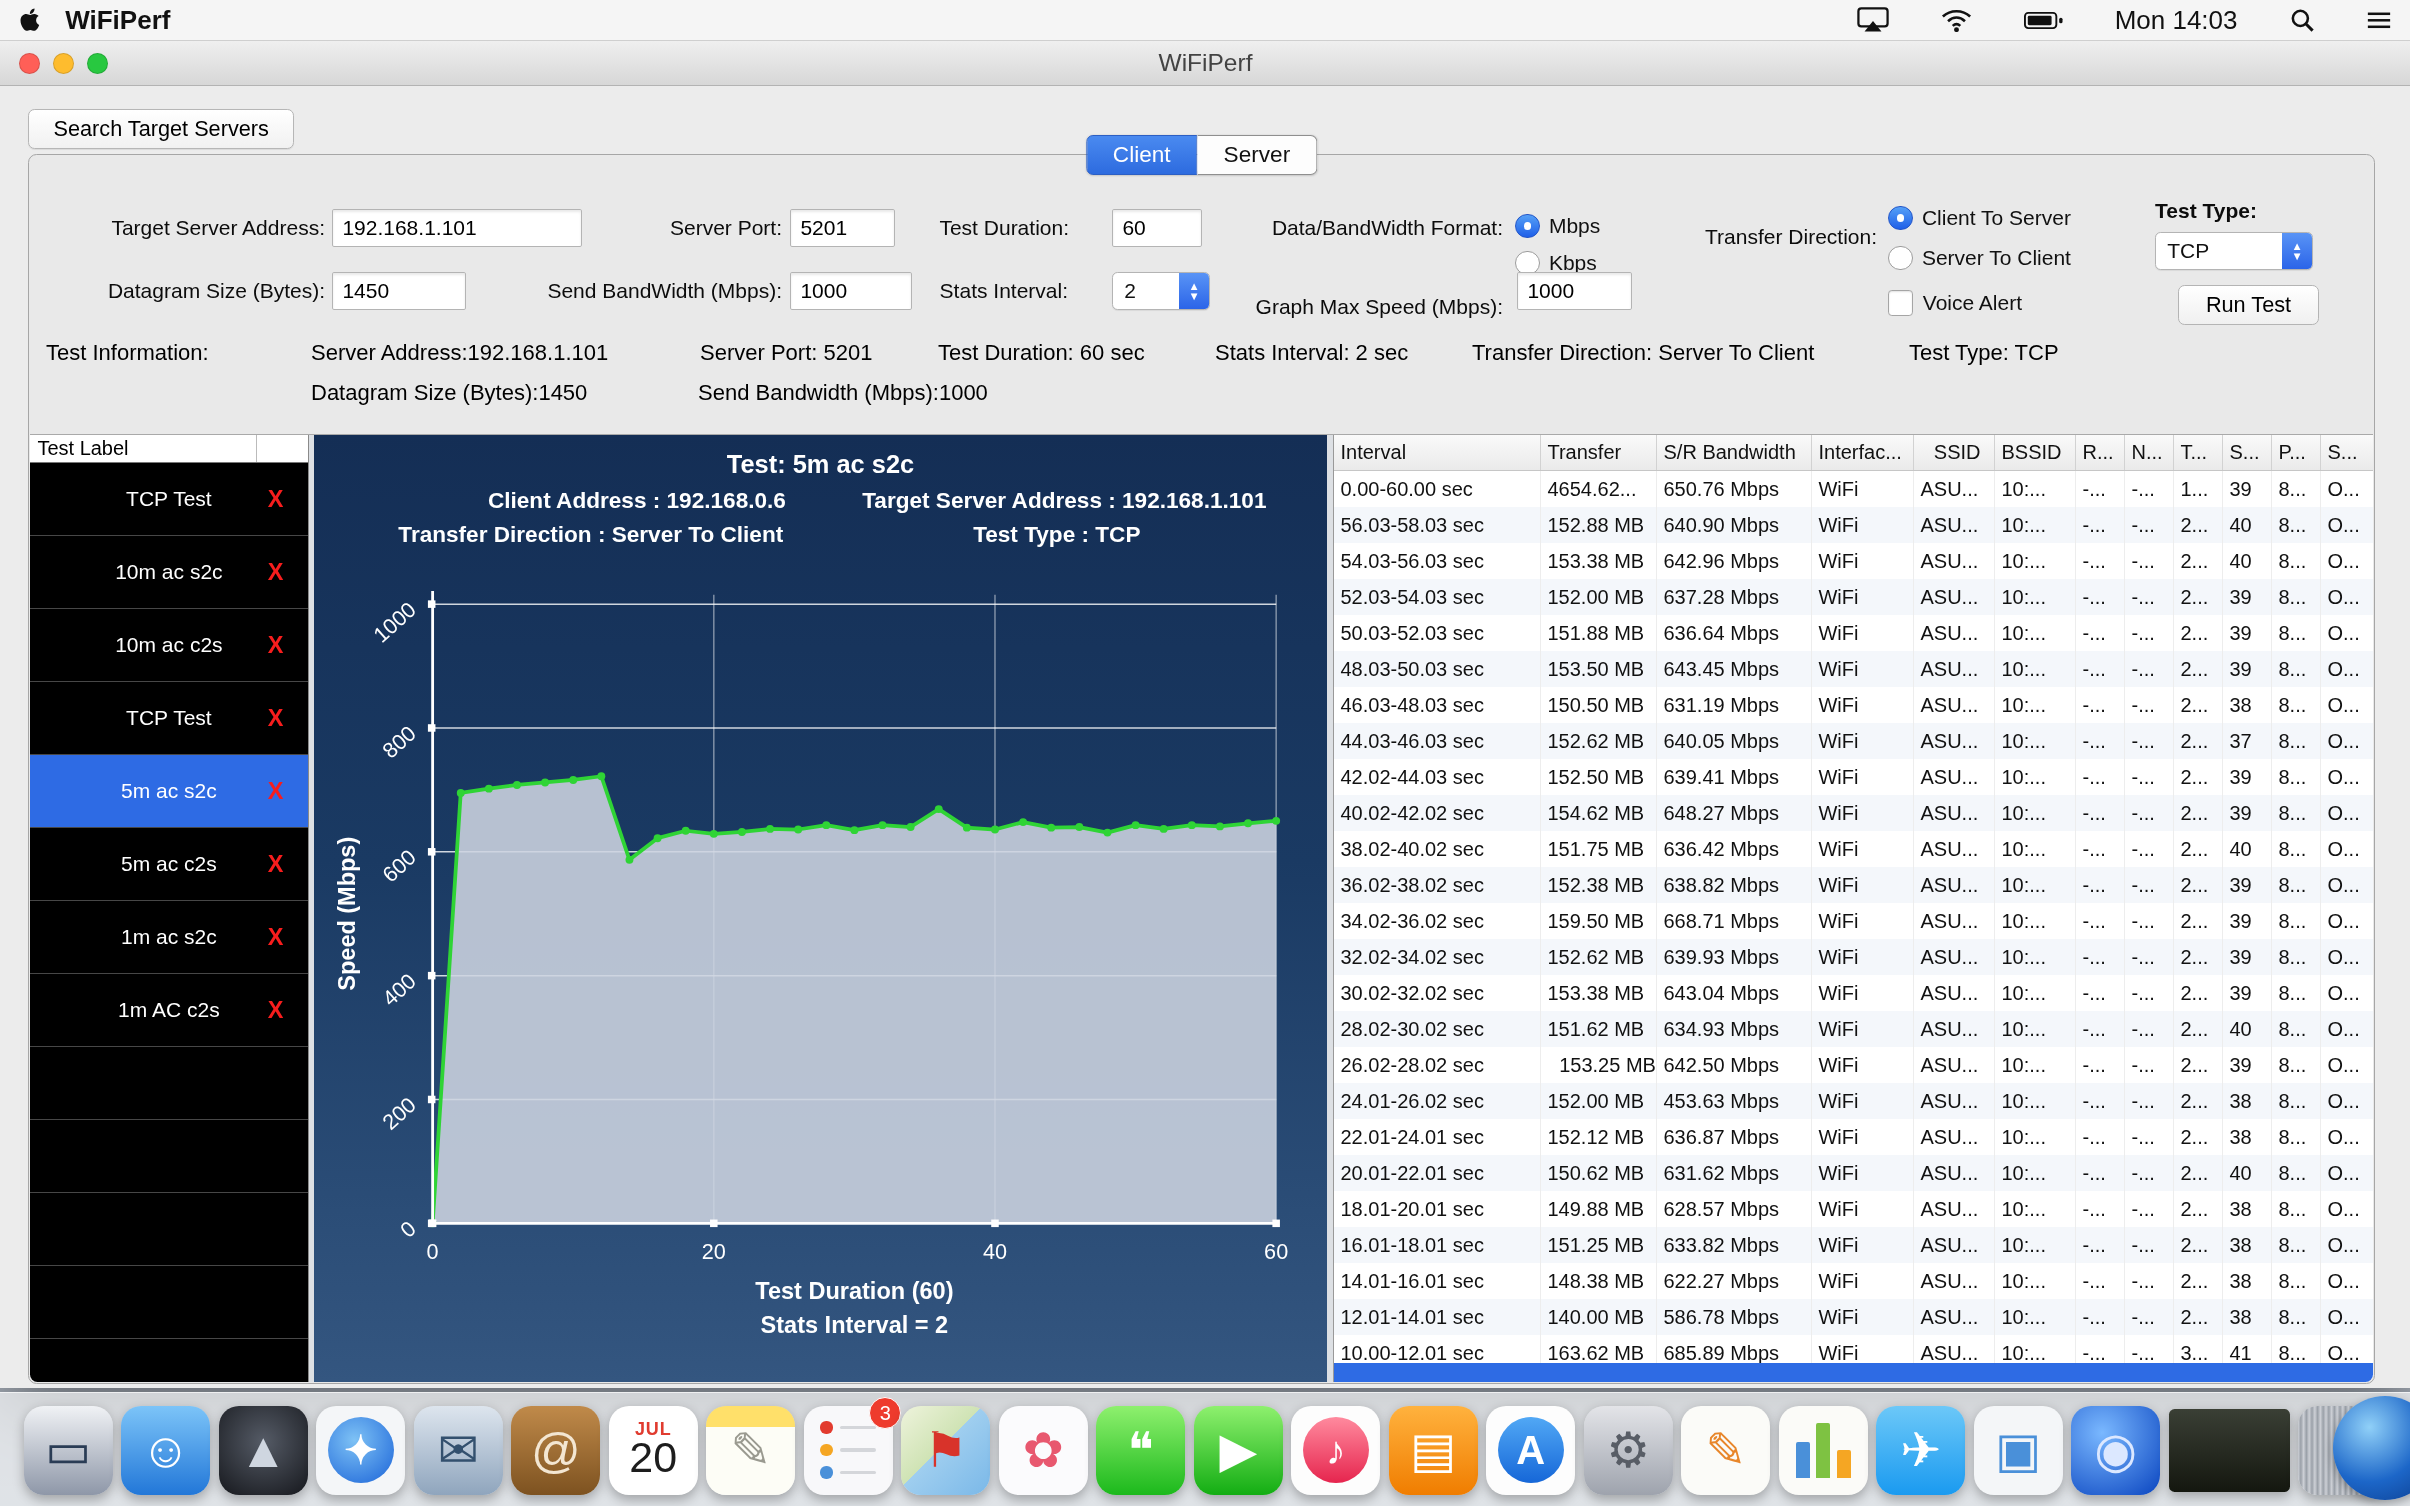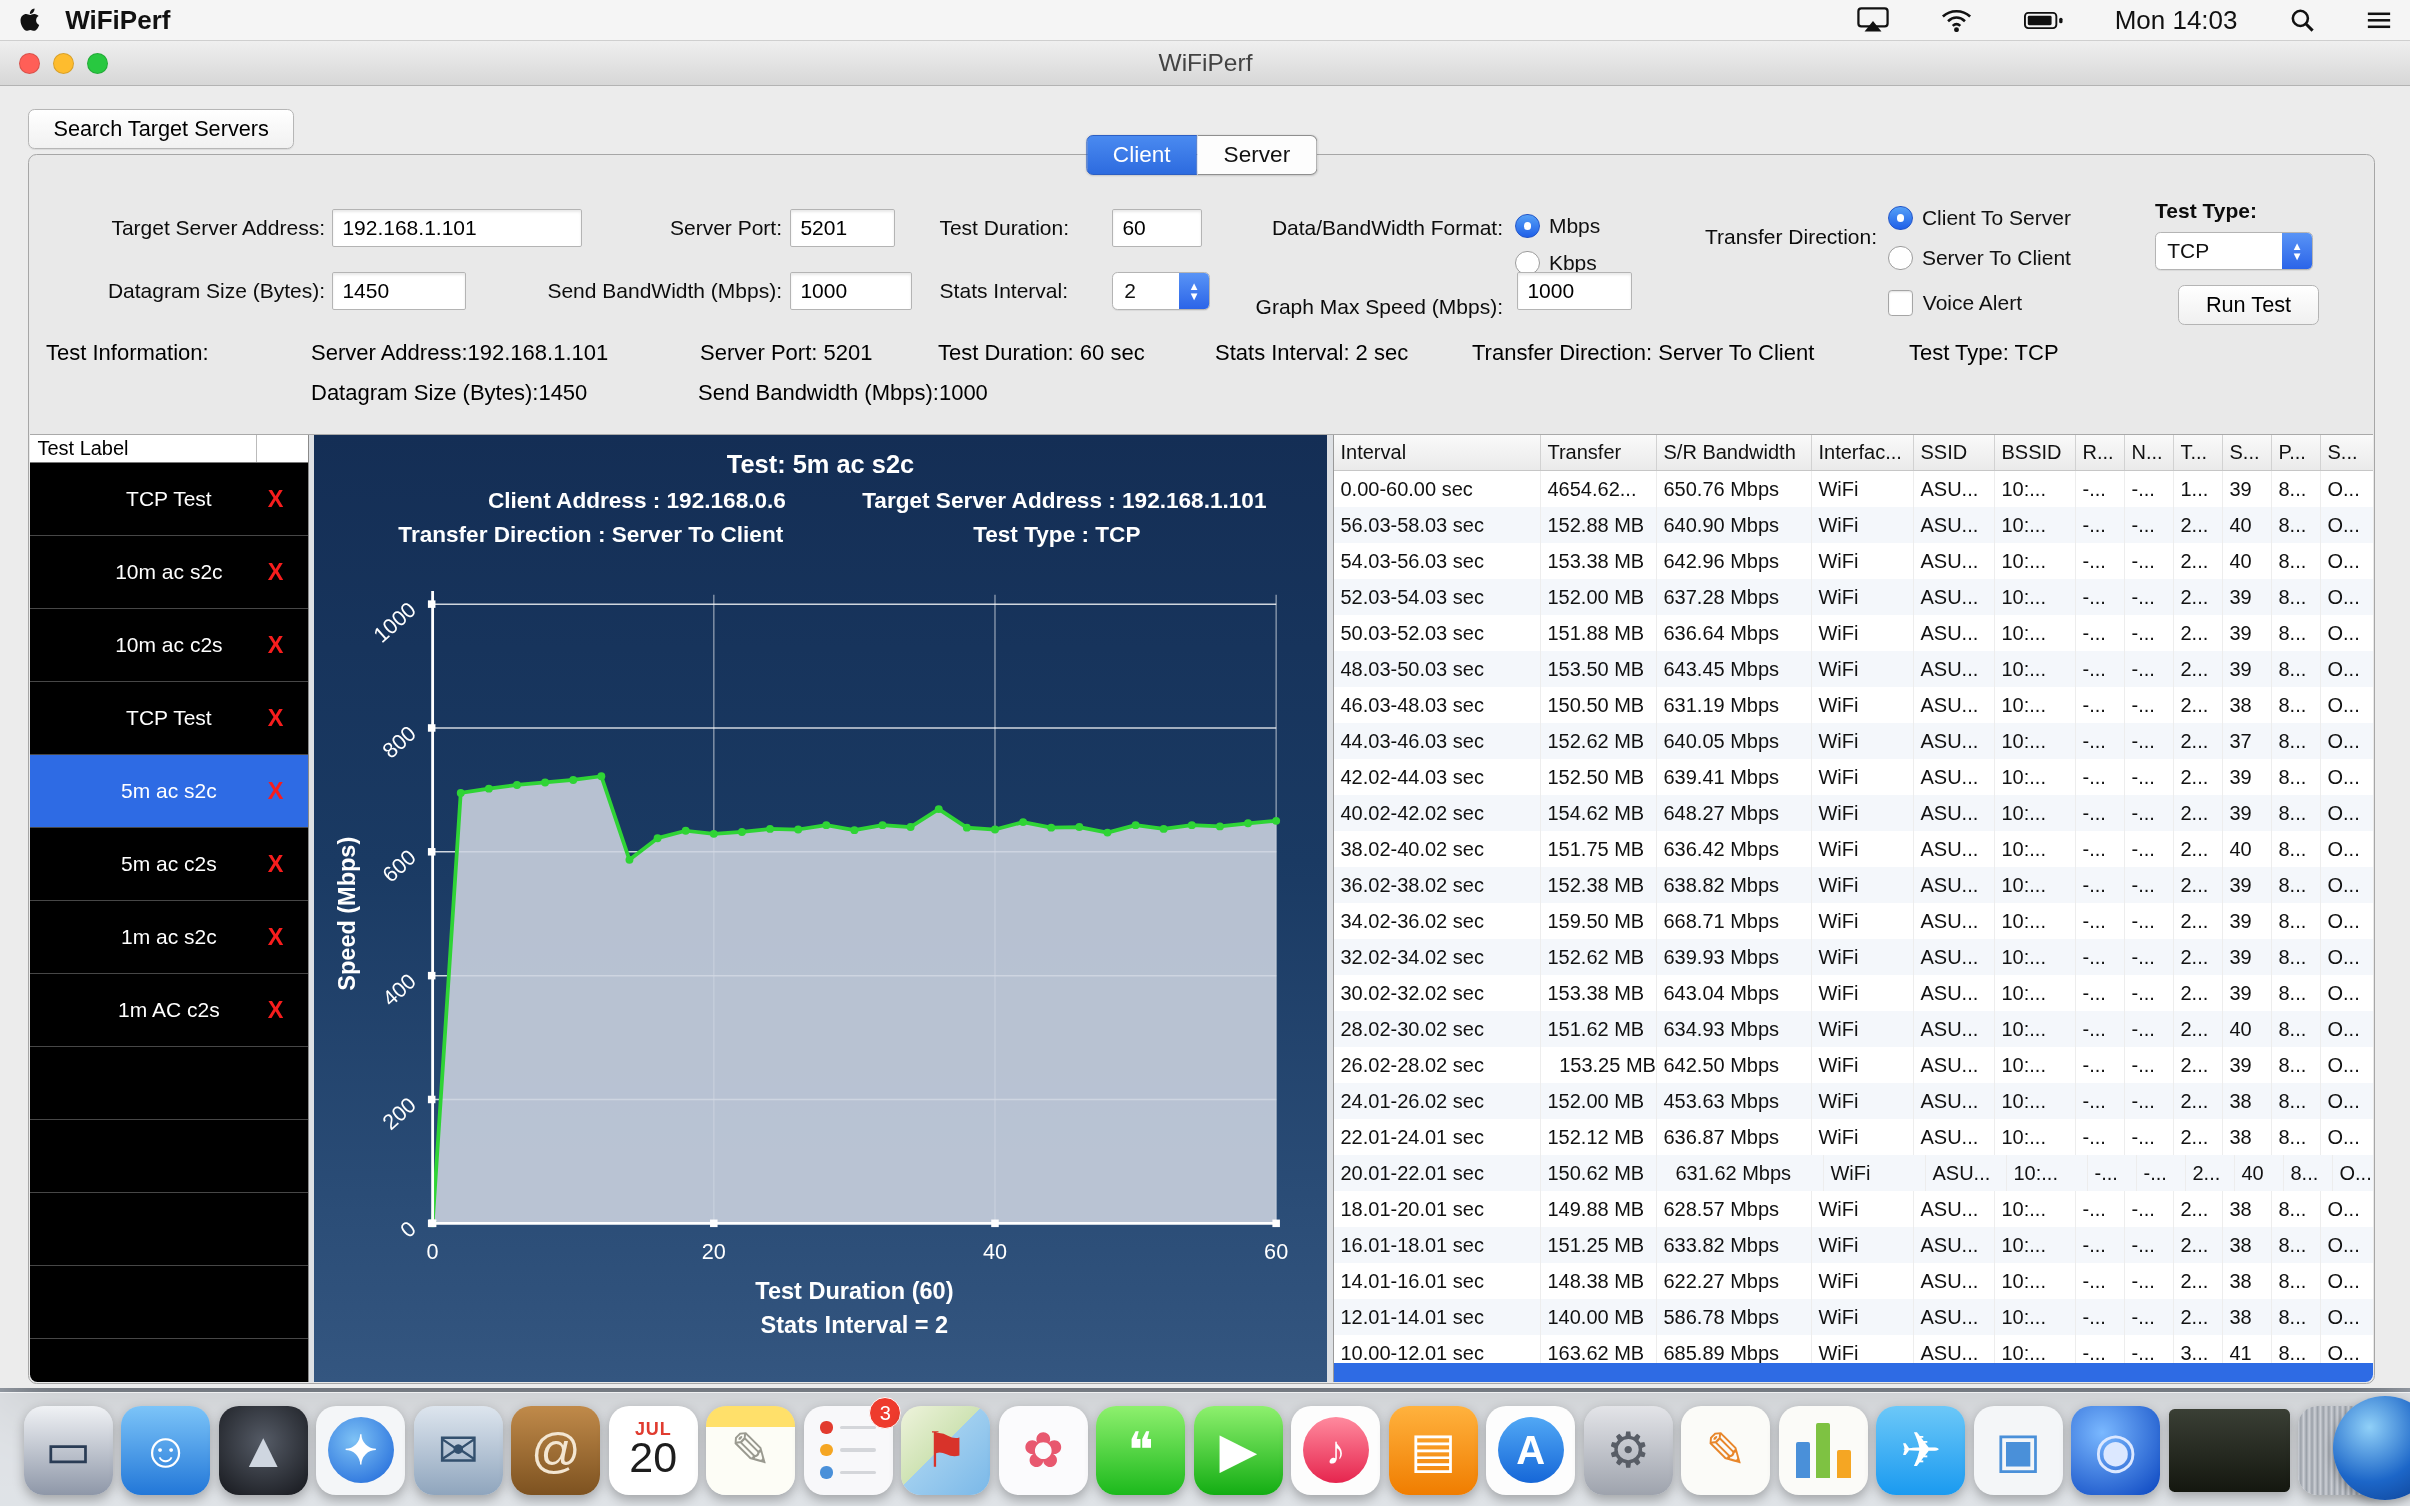--- a/index.html
+++ b/index.html
@@ -361,21 +361,21 @@
               <text x="574" y="956" class="axl" text-anchor="middle">Stats Interval = 2</text>
             </svg>
         </div>
 
         <div class="tablewrap">
           <div class="thead">
               <div class="th" style="width: 207px;">Interval</div>
               <div class="th" style="width: 116px;">Transfer</div>
               <div class="th" style="width: 155px;">S/R Bandwidth</div>
               <div class="th" style="width: 102px;">Interfac...</div>
-              <div class="th" style="width: 81px;">SSID</div>
+              <div class="th" style="width: 81px; text-align: center;">SSID</div>
               <div class="th" style="width: 81px;">BSSID</div>
               <div class="th" style="width: 49px;">R...</div>
               <div class="th" style="width: 49px;">N...</div>
               <div class="th" style="width: 49px;">T...</div>
               <div class="th" style="width: 49px;">S...</div>
               <div class="th" style="width: 49px;">P...</div>
               <div class="th" style="width: 56px;">S...</div>
             </div>
           <div class="tbody">
               <div class="tr">
@@ -640,21 +640,21 @@
                 <div class="td" style="width: 49px;">-...</div>
                 <div class="td" style="width: 49px;">-...</div>
                 <div class="td" style="width: 49px;">2...</div>
                 <div class="td" style="width: 49px;">38</div>
                 <div class="td" style="width: 49px;">8...</div>
                 <div class="td" style="width: 56px;">O...</div>
               </div>
               <div class="tr alt">
                 <div class="td" style="width: 207px;">20.01-22.01 sec</div>
                 <div class="td" style="width: 116px;">150.62 MB</div>
-                <div class="td" style="width: 155px; margin-left: 12px;">631.62 Mbps</div>
+                <div class="td" style="width: 155px;">631.62 Mbps</div>
                 <div class="td" style="width: 102px;">WiFi</div>
                 <div class="td" style="width: 81px;">ASU...</div>
                 <div class="td" style="width: 81px;">10:...</div>
                 <div class="td" style="width: 49px;">-...</div>
                 <div class="td" style="width: 49px;">-...</div>
                 <div class="td" style="width: 49px;">2...</div>
                 <div class="td" style="width: 49px;">40</div>
                 <div class="td" style="width: 49px;">8...</div>
                 <div class="td" style="width: 56px;">O...</div>
               </div>

